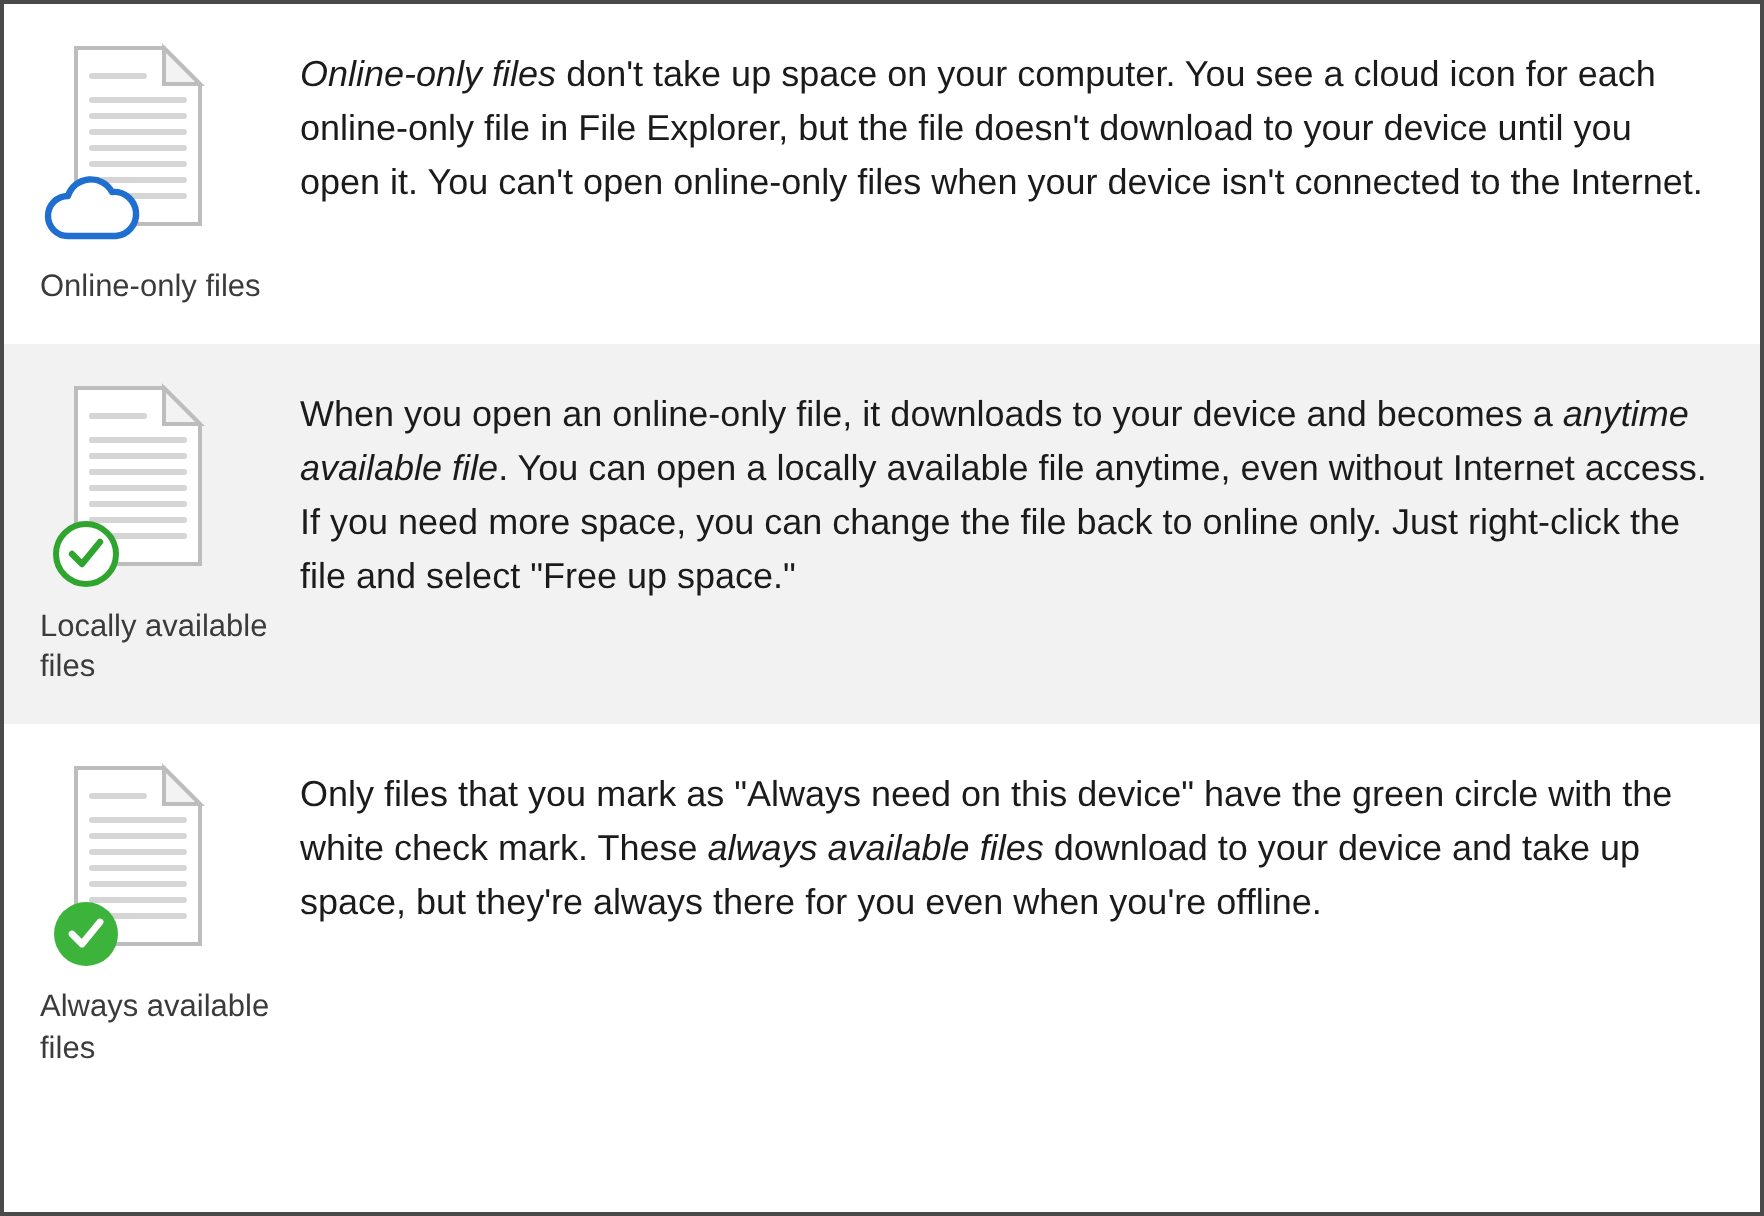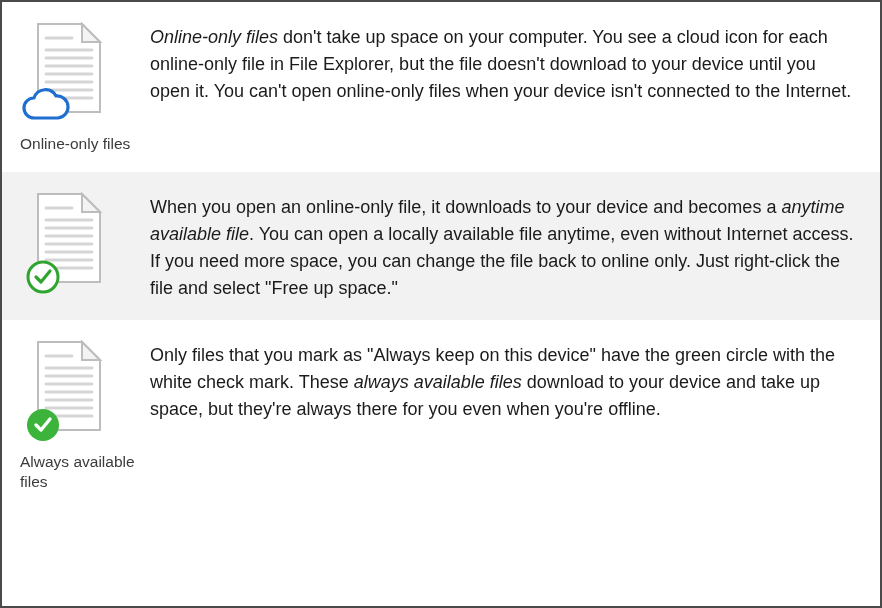--- a/index.html
+++ b/index.html
@@ -101,20 +101,21 @@
         <line x1="26" y1="62" x2="72" y2="62"></line>
         <line x1="26" y1="70" x2="72" y2="70"></line>
         <line x1="26" y1="78" x2="72" y2="78"></line>
       </g>
 
       <g transform="translate(6,70)">
         <circle cx="17" cy="17" r="15" fill="#ffffff" stroke="#2fa52f" stroke-width="3"></circle>
         <path d="M10 17 l5 5 l9 -11" fill="none" stroke="#2fa52f" stroke-width="3.2" stroke-linecap="round" stroke-linejoin="round"></path>
       </g>
     </svg>
+    <div class="caption">Locally available files</div>
   </div>
   <div class="desc">
     <span>When you open an online-only file, it downloads to your device and becomes a </span><em>anytime available file</em><span>. You can open a locally available file anytime, even without Internet access. If you need more space, you can change the file back to online only. Just right-click the file and select "Free up space."</span>
   </div>
 </div>
 
 <div class="row">
   <div class="icon-col">
     <svg class="file-icon" width="90" height="106" viewBox="0 0 90 106">
       <path d="M18 4 H62 L80 22 V92 H18 Z" fill="#ffffff" stroke="#bdbdbd" stroke-width="2"></path>
@@ -131,15 +132,15 @@
       </g>
 
       <g transform="translate(6,70)">
         <circle cx="17" cy="17" r="16" fill="#3cb43c"></circle>
         <path d="M10 17 l5 5 l9 -11" fill="none" stroke="#ffffff" stroke-width="3.4" stroke-linecap="round" stroke-linejoin="round"></path>
       </g>
     </svg>
     <div class="caption">Always available files</div>
   </div>
   <div class="desc">
-    <span>Only files that you mark as "Always keep on this device" have the green circle with the white check mark. These </span><em>always available files</em><span> download to your device and take up space, but they're always there for you even when you're offline.</span>
+    <span>Only files that you mark as "Always need on this device" have the green circle with the white check mark. These </span><em>always available files</em><span> download to your device and take up space, but they're always there for you even when you're offline.</span>
   </div>
 </div>
 
 </body></html>

